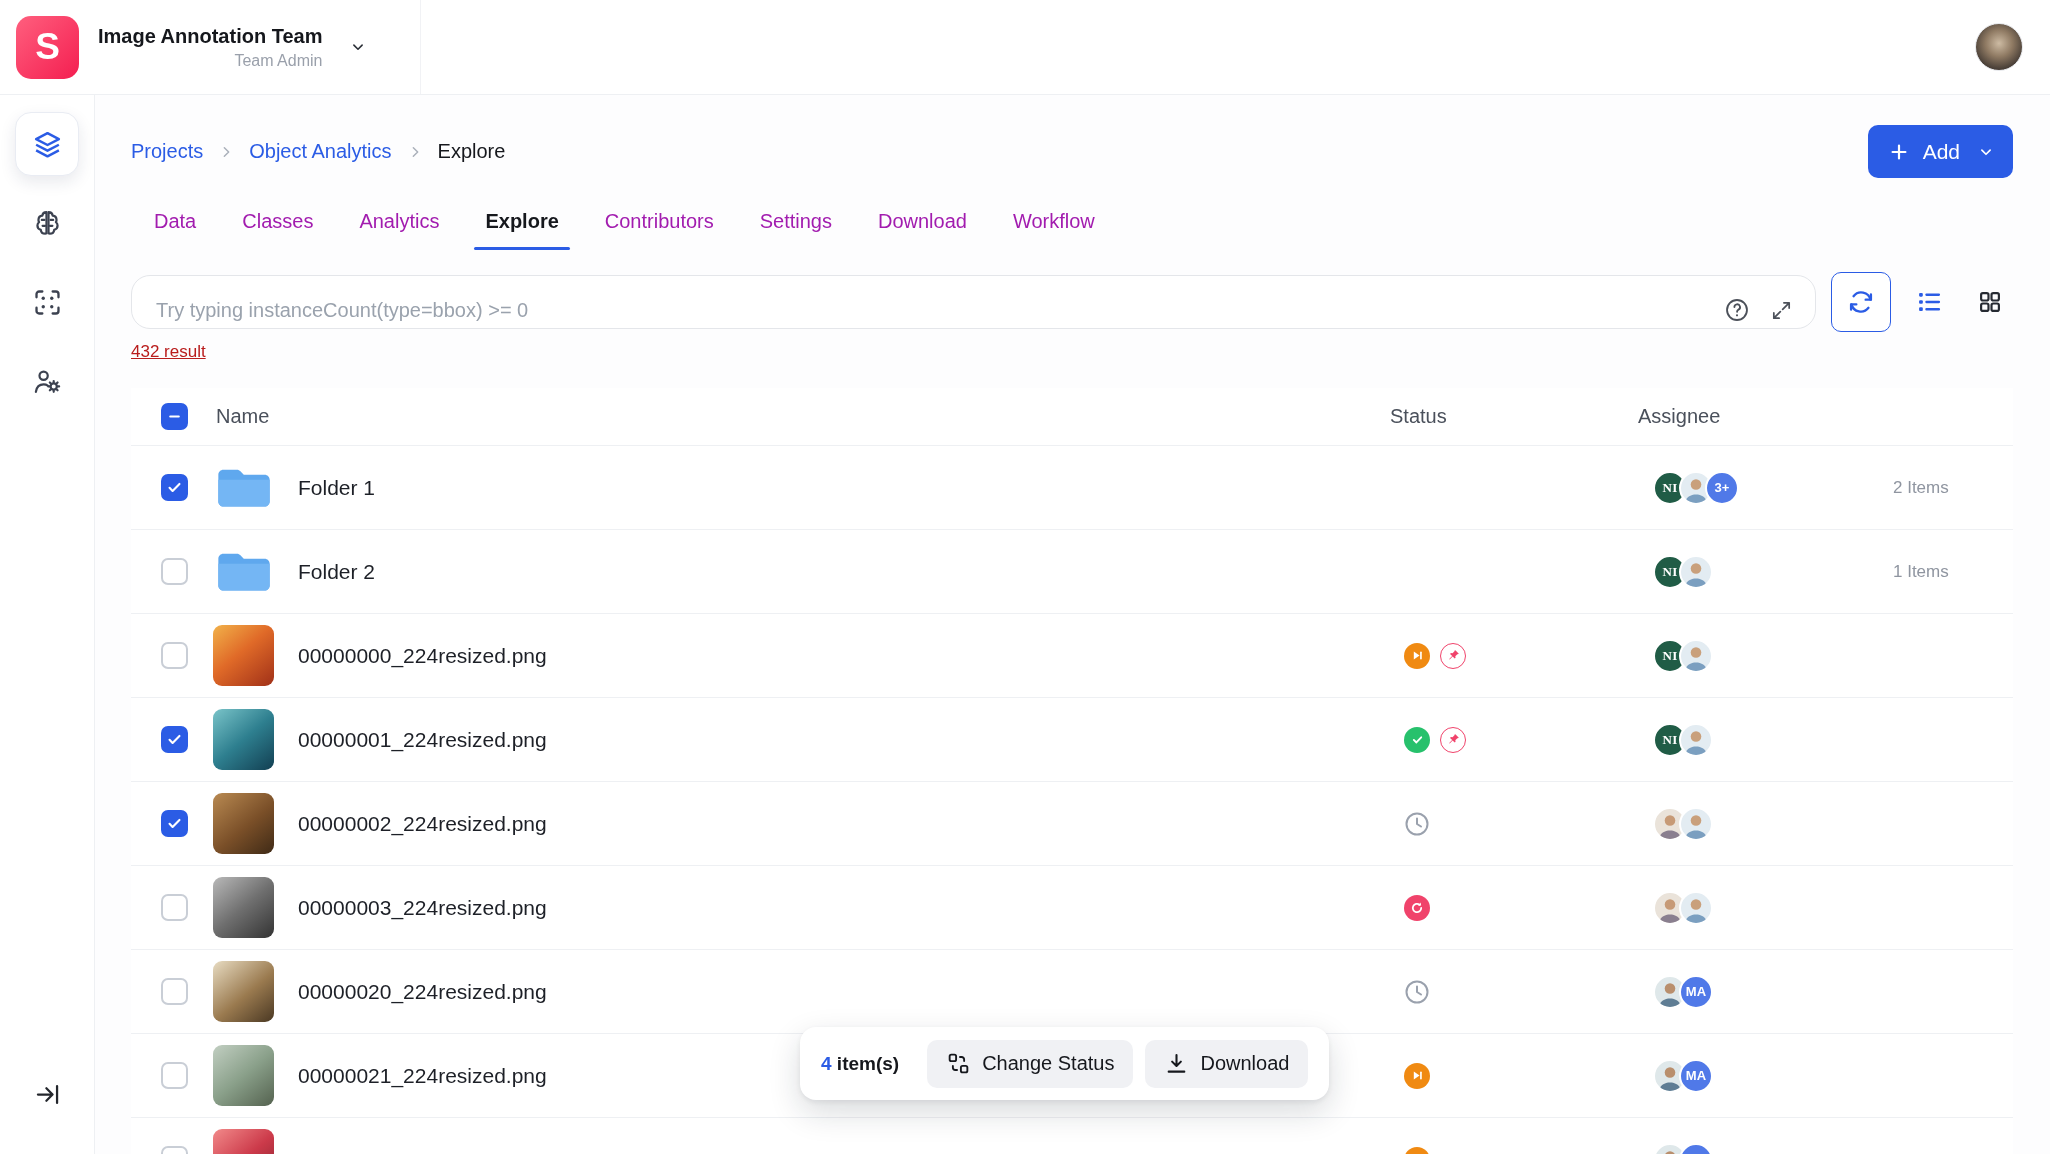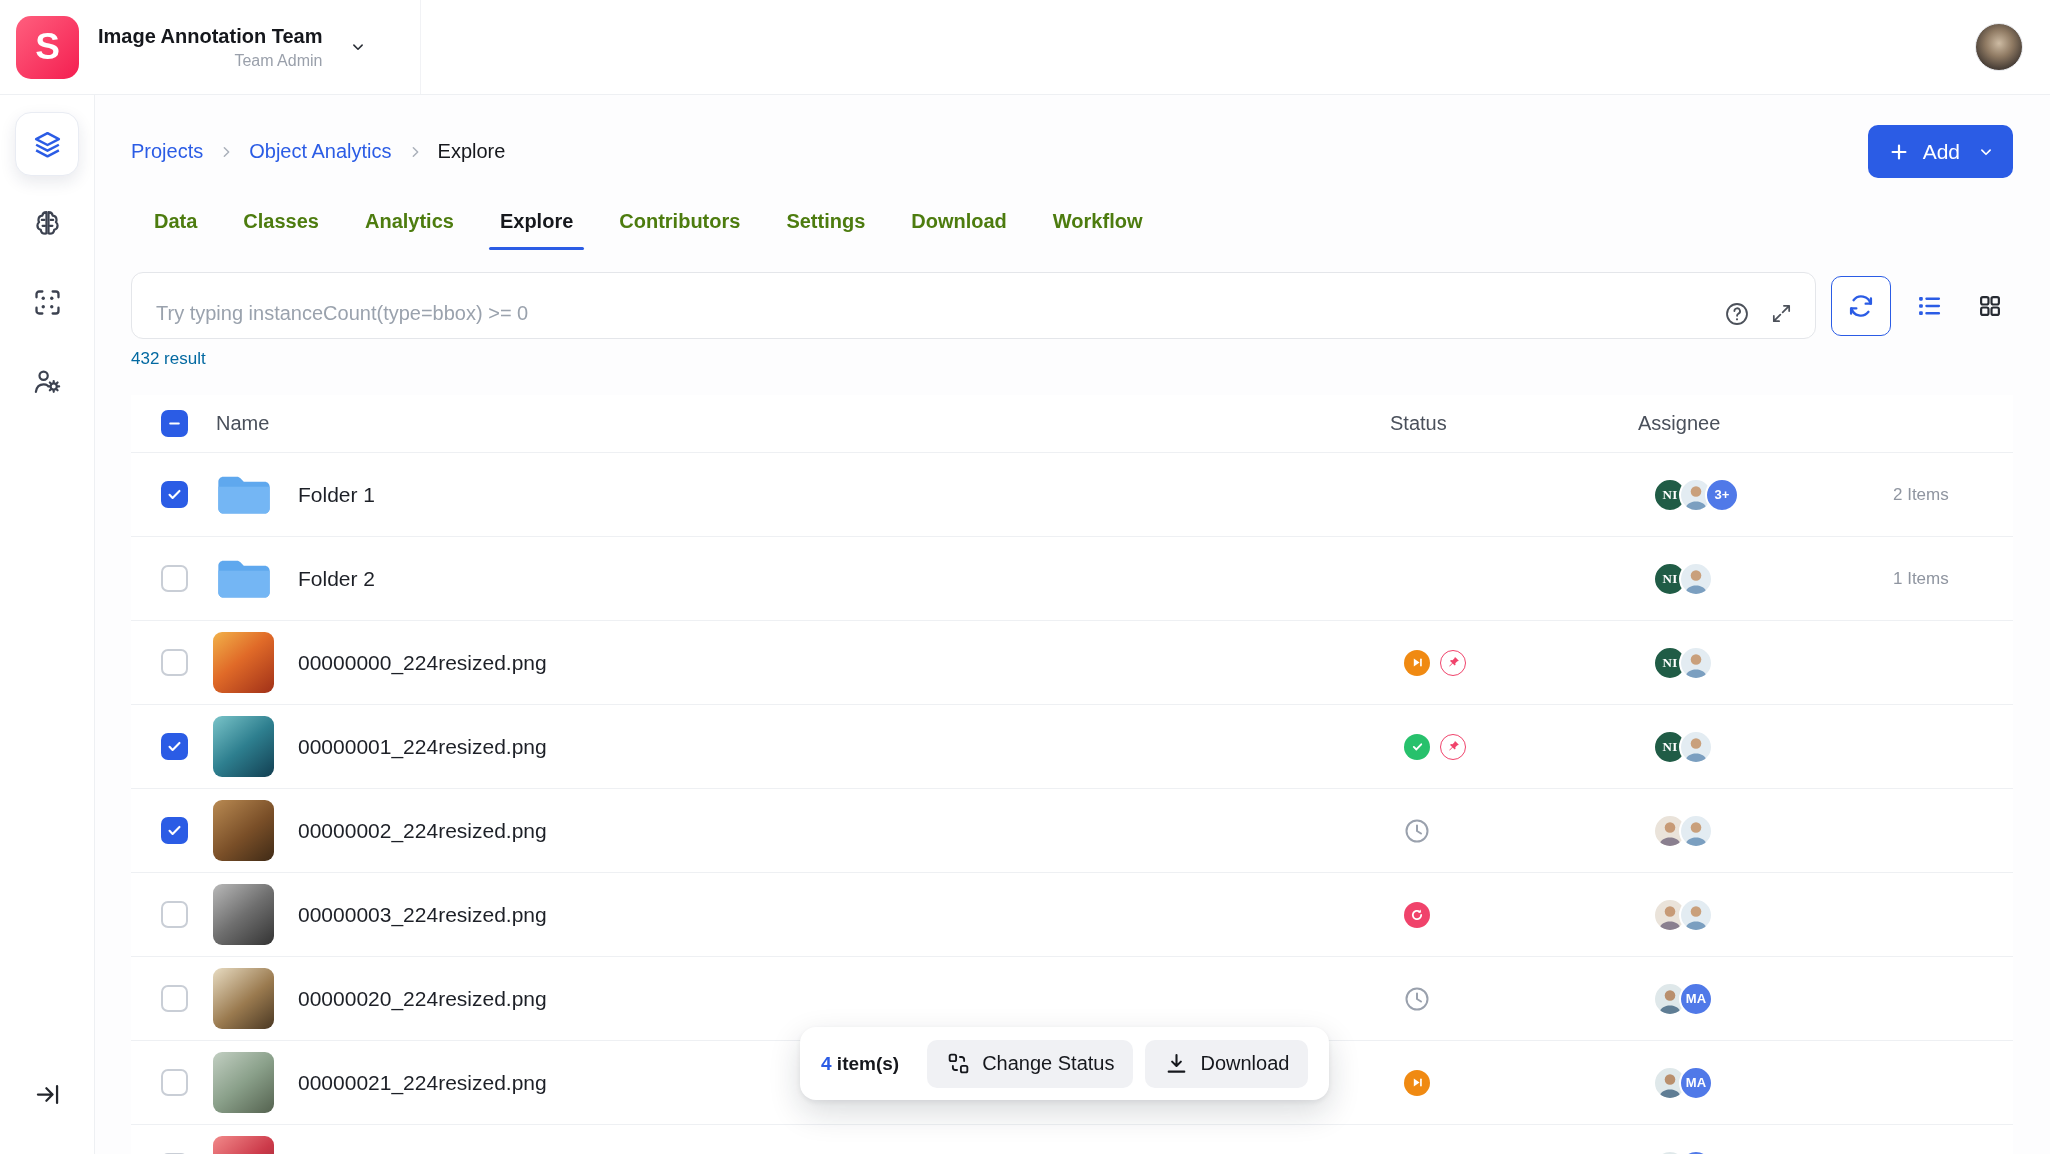--- a/index.html
+++ b/index.html
@@ -76,46 +76,46 @@
   .add-btn {
     height: 53px; border-radius: 10px; background: var(--accent); color: #fff;
     display: flex; align-items: center; gap: 13px; padding: 0 18px 0 20px;
     font-size: 21px; font-weight: 500;
   }
   .add-btn .chev { margin-left: 4px; display: grid; place-items: center; }
 
   
   .tab-bar { margin-top: 20px; display: flex; }
   .tab {
-    padding: 12px 23px 17px; font-size: 20px; color: #4d7c0f;
-    font-weight: 700; position: relative; white-space: nowrap;
+    padding: 12px 23px 17px; font-size: 20px; color: #a21caf;
+    font-weight: 400; position: relative; white-space: nowrap;
   }
   .tab.active { color: #16181d; font-weight: 600; }
   .tab.active::after {
     content: ""; position: absolute; left: 12px; right: 12px; bottom: 0;
     height: 3px; border-radius: 2px; background: var(--accent);
   }
 
   
   .toolbar { margin-top: 22px; display: flex; align-items: center; gap: 15px; }
   .search {
-    flex: 1; height: 67px; border: 1px solid #e4e6ea; border-radius: 12px;
+    flex: 1; height: 54px; border: 1px solid #e4e6ea; border-radius: 19px;
     background: #fff; display: flex; align-items: center; padding: 16px 22px 0 24px; gap: 20px;
   }
   .search input { flex: 1; border: none; outline: none; font-size: 20px; color: #22262e; background: transparent; font-family: inherit; }
   .search input::placeholder { color: #9aa2ad; }
   .search .tool-icon { display: grid; place-items: center; cursor: pointer; }
   .refresh-btn {
     width: 60px; height: 60px; flex: none; border: 1.5px solid var(--accent);
     border-radius: 10px; background: #fff; display: grid; place-items: center; color: var(--accent);
   }
   .view-btn { width: 46px; height: 46px; display: grid; place-items: center; }
   .view-btn.list { color: var(--accent); }
   .view-btn.grid { color: #262a32; }
-  .result-count { margin-top: 10px; font-size: 17px; color: #0369a1; }
+  .result-count { margin-top: 10px; font-size: 17px; color: #b91c1c; text-decoration: underline; }
 
   
   .table { margin-top: 26px; background: #fff; }
   .thead, .row {
     display: grid;
     grid-template-columns: 82px 1fr 248px 255px 120px;
     align-items: center;
   }
   .thead { height: 58px; border-bottom: 1px solid #eef0f3; color: #4a505b; font-size: 20px; font-weight: 500; }
   .row { height: 84px; border-bottom: 1px solid #eef0f3; background: #fff; }

